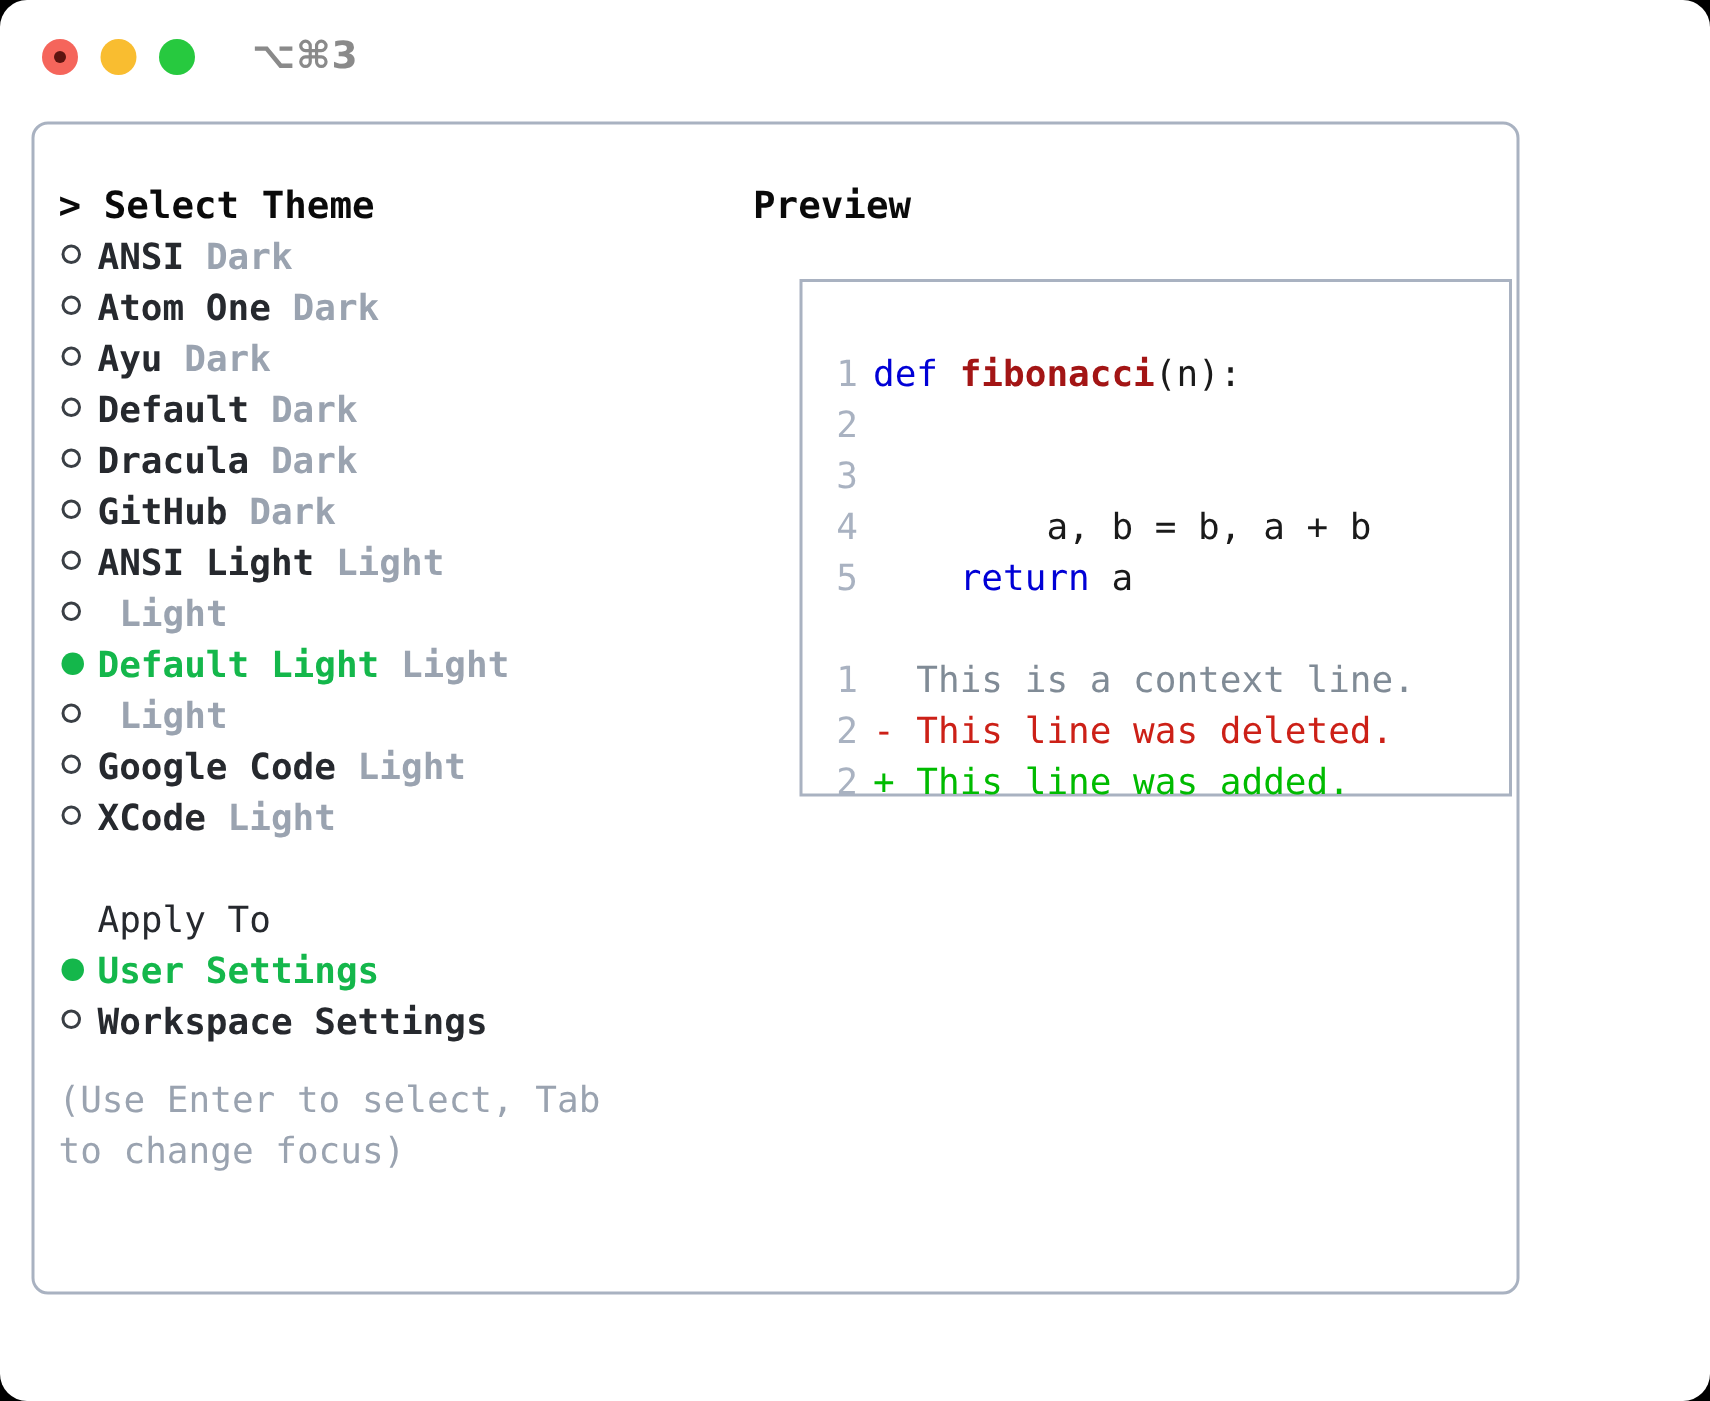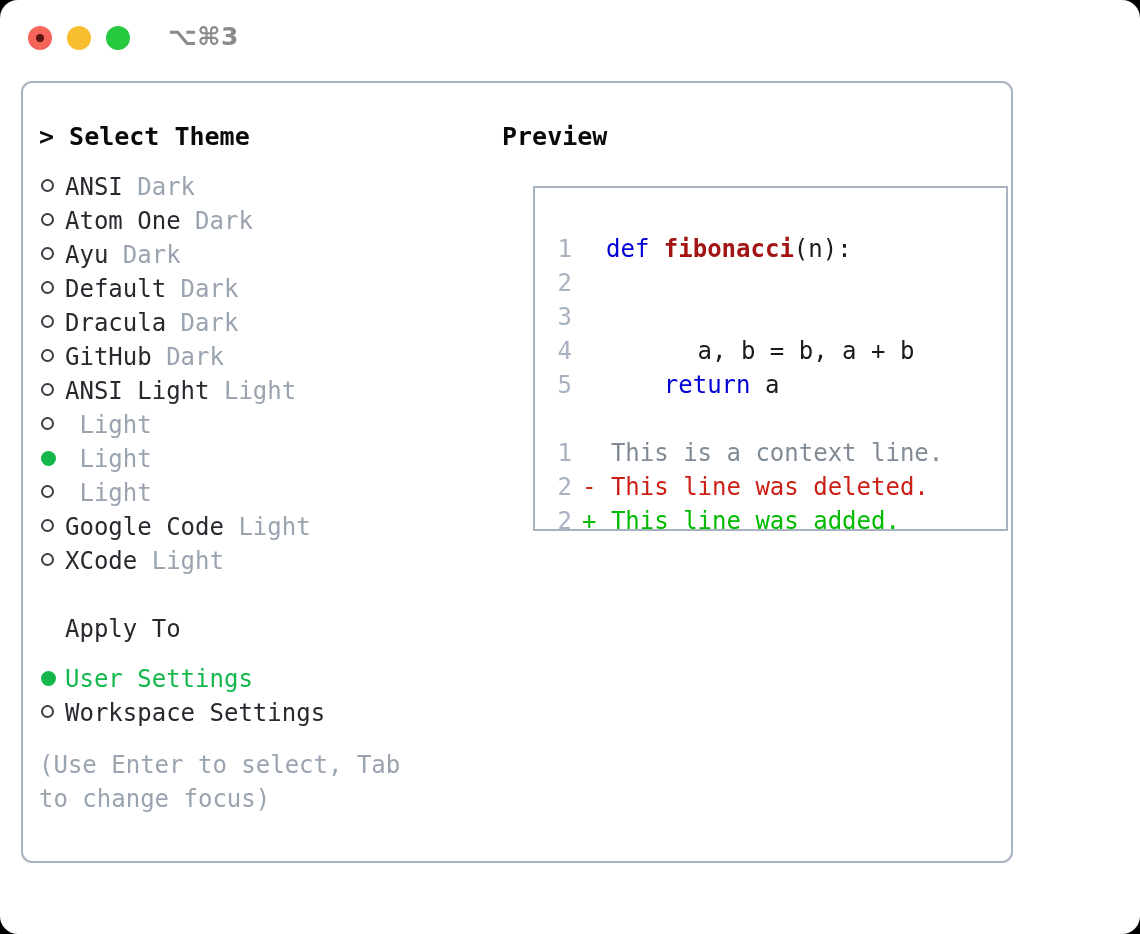--- a/index.html
+++ b/index.html
@@ -99,21 +99,21 @@
   .section-head {
     font-family: "DejaVu Sans Mono", monospace;
     font-size: 25px;
     font-weight: 700;
     color: #0a0a0a;
     line-height: 34px;
     white-space: pre;
   }
 
   
-  .option-list { margin-top: 16px; }
+  .option-list { margin-top: 0; font-weight: bold; }
   .option-row {
     display: flex;
     align-items: baseline;
     height: 34px;
     font-family: "DejaVu Sans Mono", monospace;
     font-size: 24px;
     line-height: 34px;
     white-space: pre;
   }
   .bullet {
@@ -196,21 +196,21 @@
     line-height: 34px;
     white-space: pre;
   }
   .lineno {
     flex: 0 0 26px;
     text-align: right;
     color: #a9b2c1;
     margin-right: 10px;
   }
   .code-text { color: #1a1a1a; }
-  .tok-kw   { color: #0000d6; margin-left: 24px; }
+  .tok-kw   { color: #0000d6; }
   .tok-fn   { color: #a31515; font-weight: 700; }
   .tok-plain{ color: #1a1a1a; }
 
   .blank-line { height: 34px; }
 
   .diff-ctx { color: #808b96; }
   .diff-del { color: #cc2017; }
   .diff-add { color: #00bb00; }
 </style>
 </head>
@@ -233,21 +233,21 @@
       <div class="section-head">&gt; Select Theme</div>
       <div class="option-list" id="theme-list">
           <div class="option-row"><span class="bullet"><span class="glyph-hollow"></span></span><span class="opt-name">ANSI</span><span class="opt-name"> </span><span class="opt-badge">Dark</span></div>
           <div class="option-row"><span class="bullet"><span class="glyph-hollow"></span></span><span class="opt-name">Atom One</span><span class="opt-name"> </span><span class="opt-badge">Dark</span></div>
           <div class="option-row"><span class="bullet"><span class="glyph-hollow"></span></span><span class="opt-name">Ayu</span><span class="opt-name"> </span><span class="opt-badge">Dark</span></div>
           <div class="option-row"><span class="bullet"><span class="glyph-hollow"></span></span><span class="opt-name">Default</span><span class="opt-name"> </span><span class="opt-badge">Dark</span></div>
           <div class="option-row"><span class="bullet"><span class="glyph-hollow"></span></span><span class="opt-name">Dracula</span><span class="opt-name"> </span><span class="opt-badge">Dark</span></div>
           <div class="option-row"><span class="bullet"><span class="glyph-hollow"></span></span><span class="opt-name">GitHub</span><span class="opt-name"> </span><span class="opt-badge">Dark</span></div>
           <div class="option-row"><span class="bullet"><span class="glyph-hollow"></span></span><span class="opt-name">ANSI Light</span><span class="opt-name"> </span><span class="opt-badge">Light</span></div>
           <div class="option-row"><span class="bullet"><span class="glyph-hollow"></span></span><span class="opt-name"> </span><span class="opt-badge">Light</span></div>
-          <div class="option-row selected"><span class="bullet"><span class="glyph-filled"></span></span><span class="opt-name"> </span><span class="opt-badge">Light</span></div>
+          <div class="option-row selected"><span class="bullet"><span class="glyph-filled"></span></span><span class="opt-name">Default Light</span><span class="opt-name"> </span><span class="opt-badge">Light</span></div>
           <div class="option-row"><span class="bullet"><span class="glyph-hollow"></span></span><span class="opt-name"> </span><span class="opt-badge">Light</span></div>
           <div class="option-row"><span class="bullet"><span class="glyph-hollow"></span></span><span class="opt-name">Google Code</span><span class="opt-name"> </span><span class="opt-badge">Light</span></div>
           <div class="option-row"><span class="bullet"><span class="glyph-hollow"></span></span><span class="opt-name">XCode</span><span class="opt-name"> </span><span class="opt-badge">Light</span></div>
         </div>
 
       <div class="spacer-row"></div>
 
       <div class="sub-head">Apply To</div>
       <div class="option-list" id="apply-list">
           <div class="option-row selected"><span class="bullet"><span class="glyph-filled"></span></span><span class="opt-name">User Settings</span></div>

